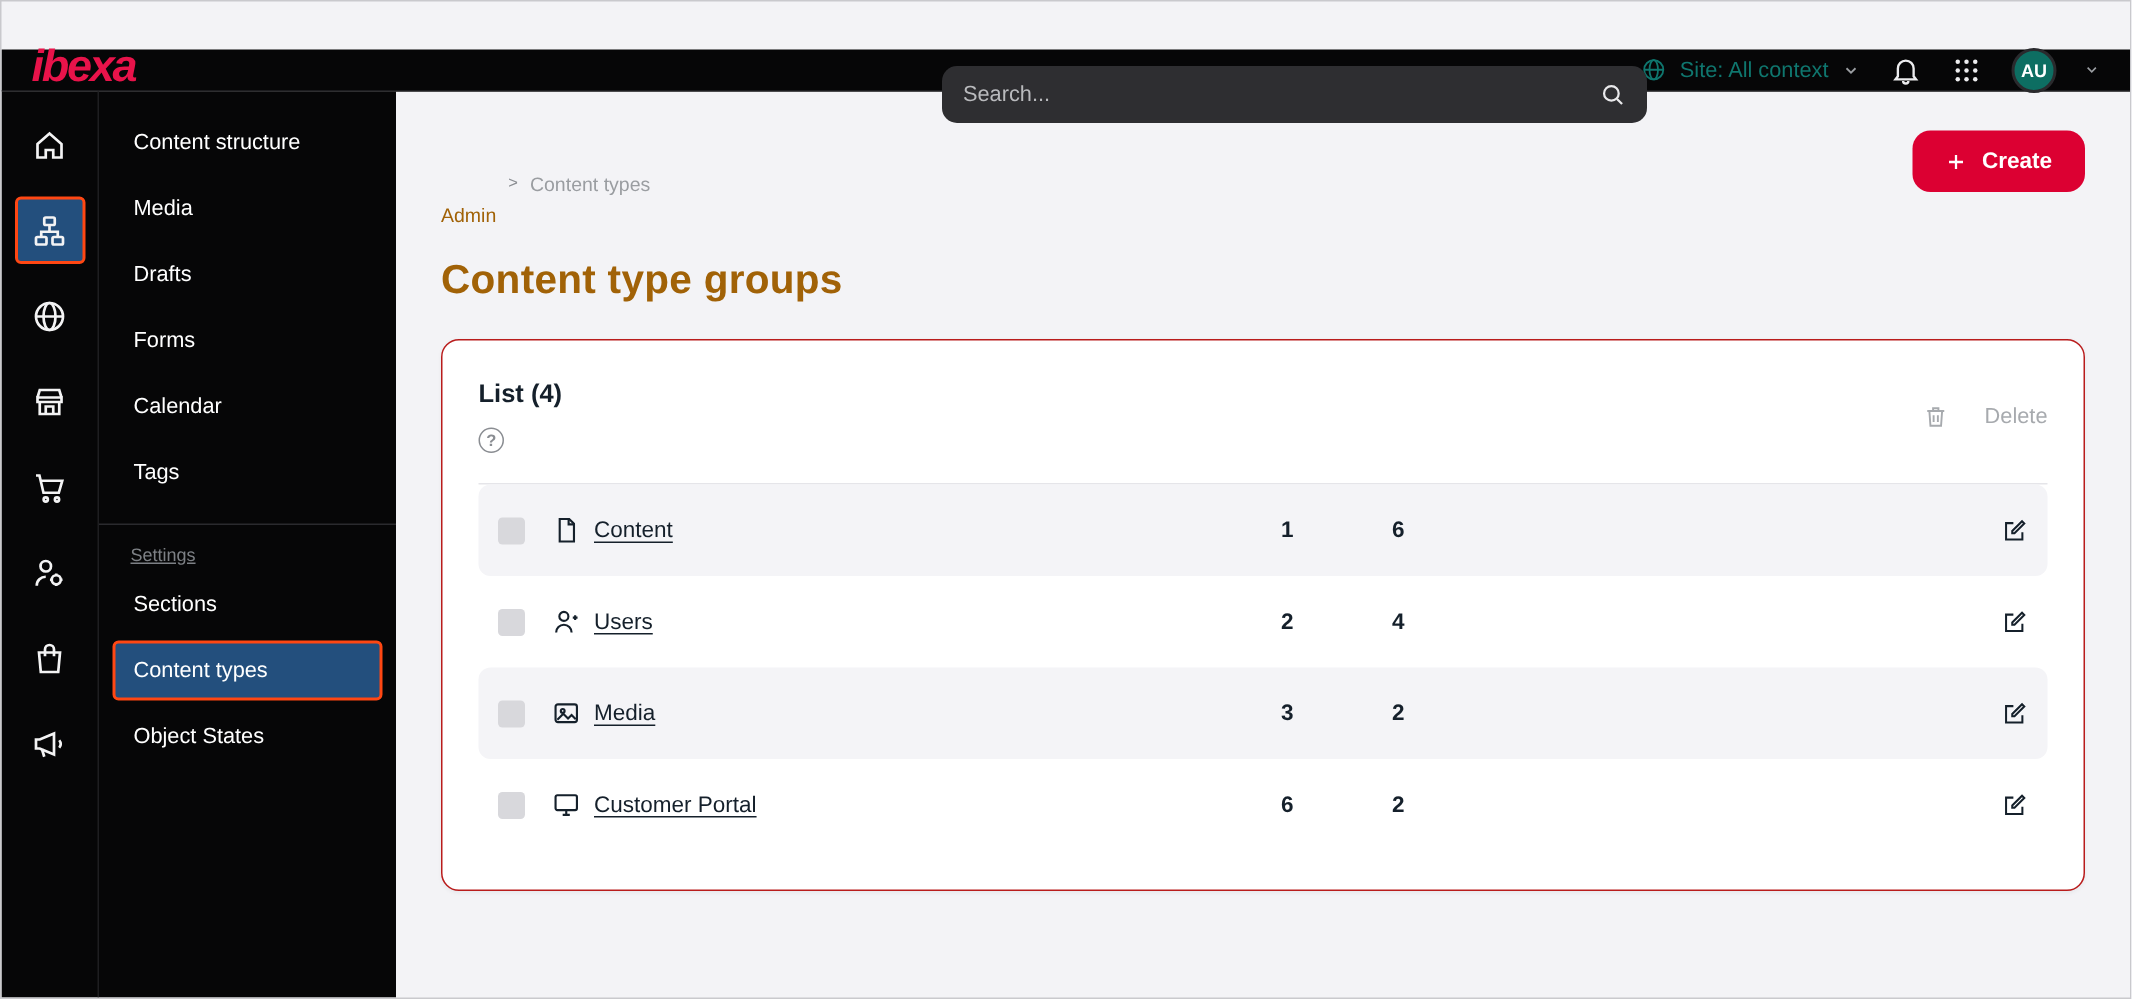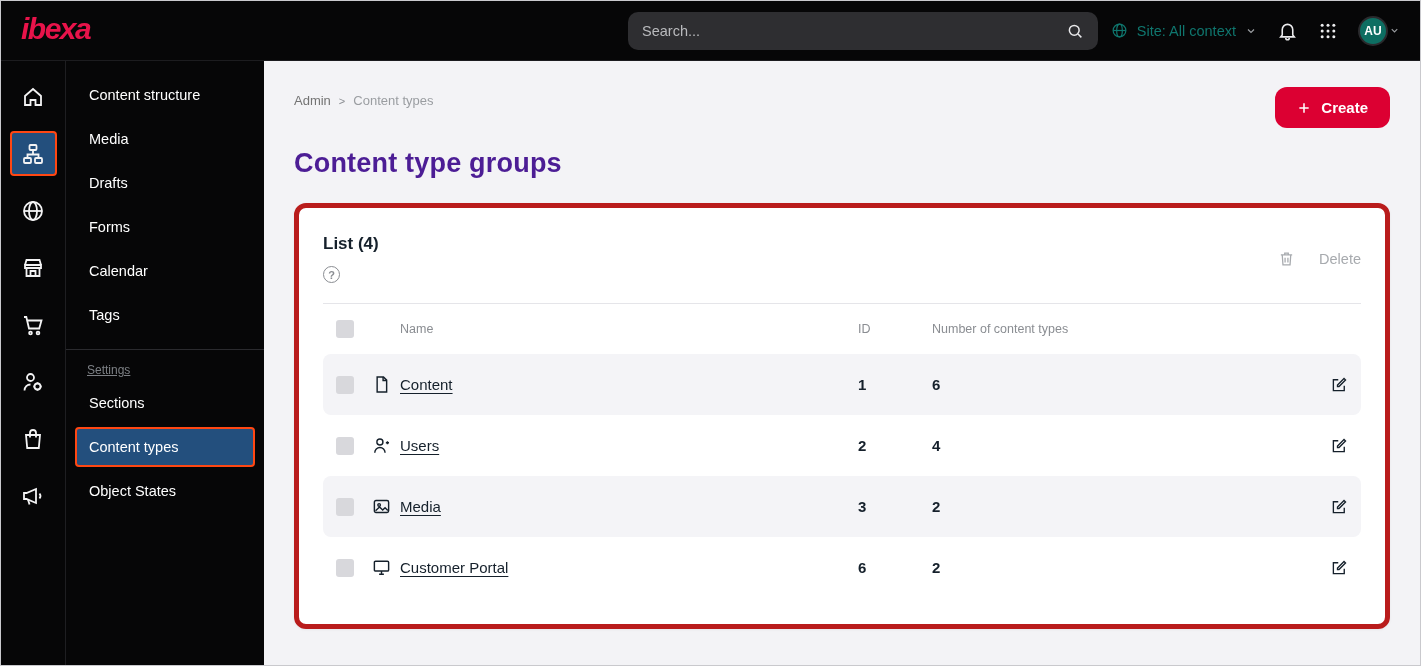--- a/index.html
+++ b/index.html
@@ -17,20 +17,21 @@
   }
 
   
   .topbar {
     grid-column: 1 / 4;
     background: #060607;
     display: flex; align-items: center;
     padding: 0 20px;
     position: relative;
     border-bottom: 1px solid #1c1c1f;
+    margin-top: 32px;
   }
   .logo {
     color: #e8134a; font-weight: 800; font-style: italic;
     font-size: 30px; letter-spacing: -1.5px; line-height: 1;
     padding-bottom: 4px;
   }
   .searchbar {
     position: absolute; left: 627px; top: 11px;
     width: 470px; height: 38px;
     background: #2e2e31; border-radius: 10px;
@@ -45,21 +46,21 @@
   .searchbar svg { color: #e9e9eb; }
 
   .top-right {
     margin-left: auto; display: flex; align-items: center; gap: 20px;
   }
   .site-context {
     display: flex; align-items: center; gap: 9px;
     color: #0f766e; font-size: 14.5px; cursor: pointer;
   }
   .top-ic { color: #ececee; display: flex; align-items: center; cursor: pointer; background:none; border:none; }
-  .avatar-wrap { display:flex; align-items:center; gap:1px; cursor:pointer; }
+  .avatar-wrap { display:flex; align-items:center; gap:18px; cursor:pointer; }
   .avatar {
     width: 30px; height: 30px; border-radius: 50%;
     background: #0d6e62; color: #fff;
     font-size: 12px; font-weight: 700;
     display: flex; align-items: center; justify-content: center;
     border: 2px solid #2a2a2d;
   }
   .chev { color: #9b9ea2; display:flex; }
 
   
@@ -93,34 +94,34 @@
     background: #234f7d; border-color: #ff4713; border-radius: 4px;
     margin: 2px 9px; padding: 10px 12px;
   }
   .menu-sep { border-top: 1px solid #2a2a2e; margin-top: 12px; }
   .menu-heading { color: #7d8085; font-size: 12px; padding: 13px 21px 4px; text-decoration: underline; }
 
   
   .main { padding: 26px 30px; overflow: hidden; }
   .main-head { display: flex; justify-content: space-between; align-items: flex-start; }
   .breadcrumb { display: flex; align-items: center; gap: 8px; font-size: 13px; margin-top: 6px; }
-  .bc-root { color: #737373; cursor: pointer; }
+  .bc-root { color: #a16207; cursor: pointer; margin-top: 43px; }
   .bc-sep { color: #8a8d92; font-size: 11px; }
   .bc-current { color: #9a9da1; }
   .create-btn {
     background: #dc0032; color: #fff; border: none; cursor: pointer;
     height: 41px; padding: 0 22px; border-radius: 12px;
     font-size: 15px; font-weight: 600; font-family: Liberation Sans, sans-serif;
     display: flex; align-items: center; gap: 10px;
   }
-  .page-title { font-size: 27px; font-weight: 800; color: #4c1d95; margin: 20px 0 24px; letter-spacing: .2px; }
+  .page-title { font-size: 27px; font-weight: 800; color: #a16207; margin: 20px 0 24px; letter-spacing: .2px; }
 
   
   .card {
-    background: #fff; border: 5px solid #b91c1c; border-radius: 12px;
+    background: #fff; border: 1px solid #b91c1c; border-radius: 12px;
     padding: 22px 24px 26px; box-shadow: 0 1px 3px rgba(20,20,40,.05);
   }
   .card-head { display: flex; justify-content: space-between; align-items: flex-start; }
   .list-title { font-size: 17px; font-weight: 700; color: #15202b; margin: 4px 0 12px; }
   .help-row { display: flex; align-items: center; gap: 9px; font-size: 13px; color: #434b54; }
   .q-icon {
     width: 17px; height: 17px; border-radius: 50%;
     border: 1.4px solid #8a8d92; color: #8a8d92;
     font-size: 11px; font-weight: 700;
     display: flex; align-items: center; justify-content: center; flex: none;
@@ -318,28 +319,20 @@
           <svg width="17" height="17" viewBox="0 0 24 24" fill="none" stroke="currentColor" stroke-width="1.8">
               <path d="M4 7h16M9.5 7V4.5h5V7M6 7l1 14h10l1-14"></path>
               <path d="M10 11v6.5M14 11v6.5"></path>
             </svg>
           <span>Delete</span>
         </button>
       </div>
 
       <div class="table">
 
-        <div class="trow thead">
-          <button class="cbox"></button>
-          <span></span>
-          <span>Name</span>
-          <span>ID</span>
-          <span>Number of content types</span>
-          <span></span>
-        </div>
 
         <div class="trow tbody-row striped">
           <button class="cbox"></button>
           <span class="type-icon">
             <svg width="19" height="19" viewBox="0 0 24 24" fill="none" stroke="currentColor" stroke-width="1.8">
                 <path d="M6.5 2.5h8l4 4v15h-12v-19z"></path>
                 <path d="M14 2.5V7h4.5"></path>
               </svg>
           </span>
           <a class="row-link">Content</a>

